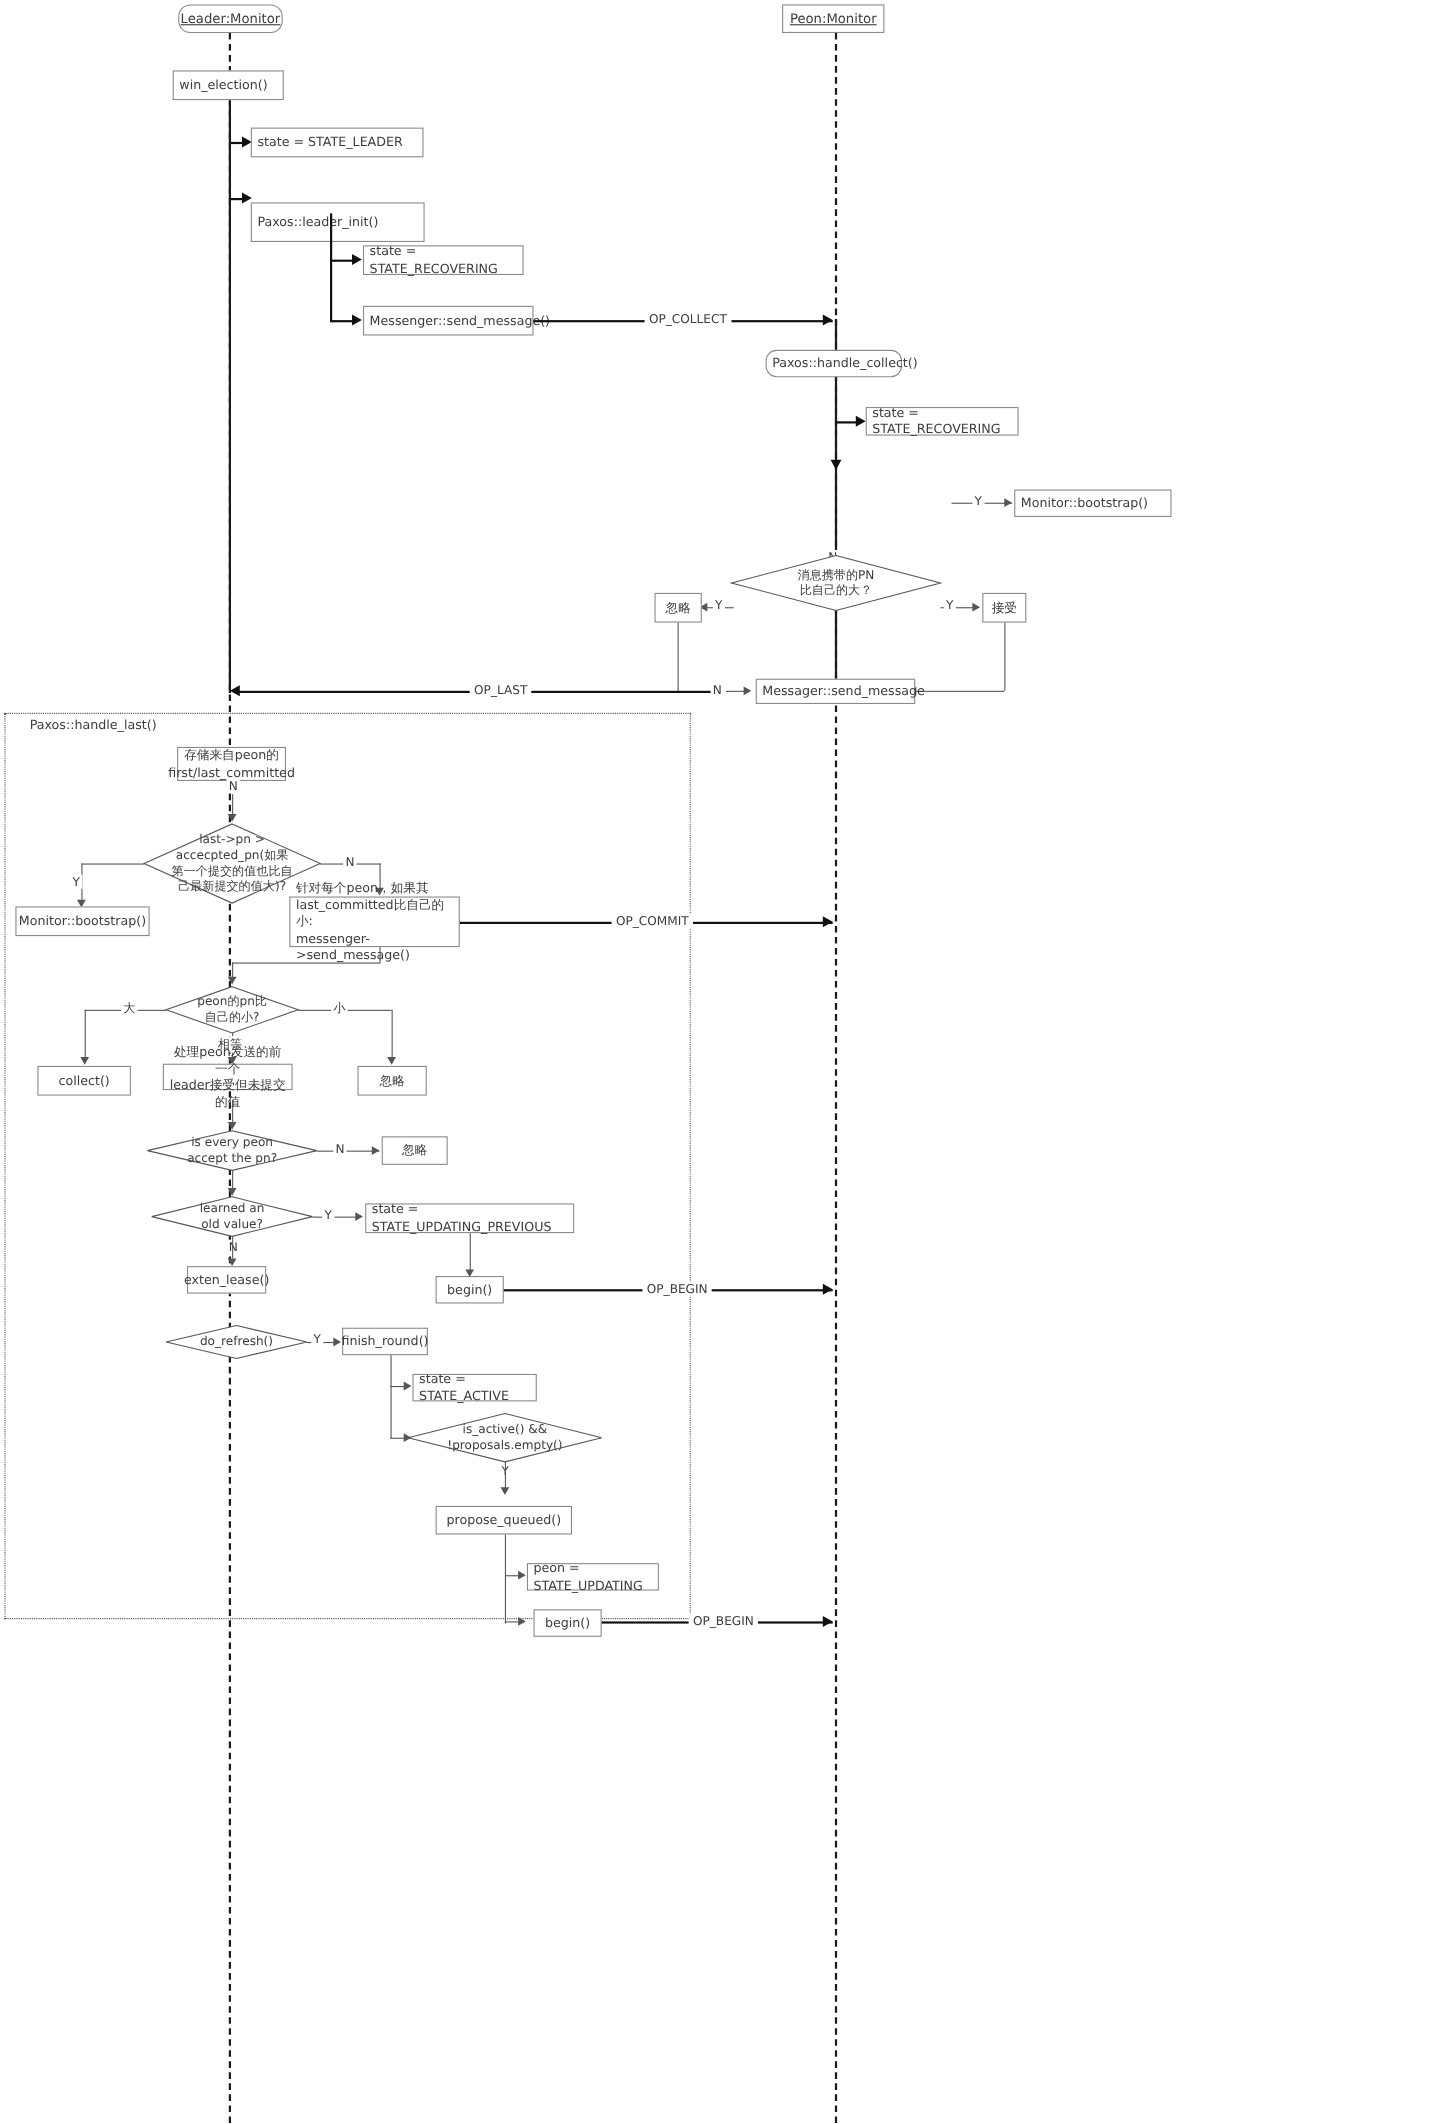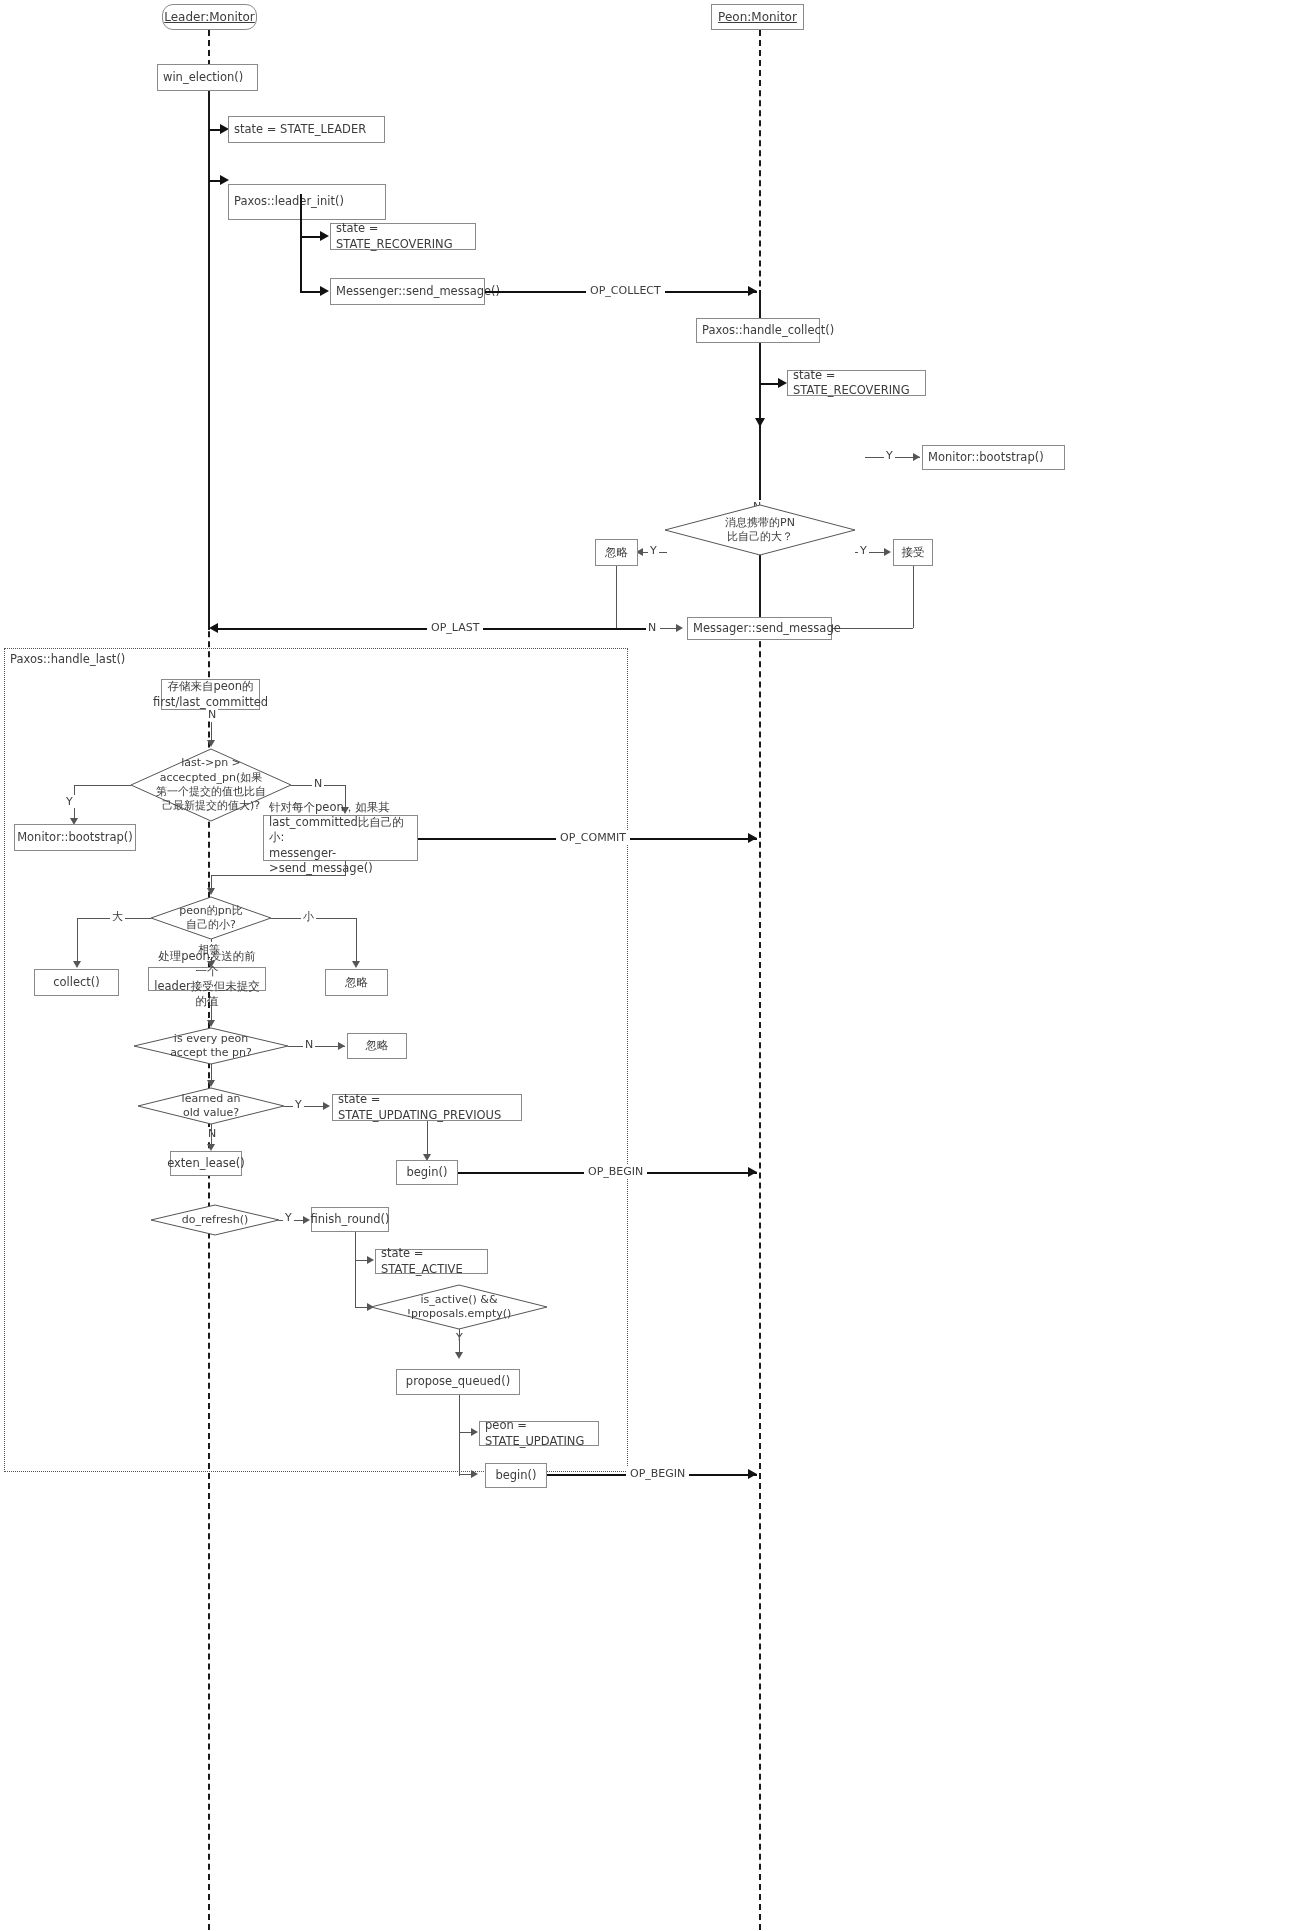--- a/index.html
+++ b/index.html
@@ -90,21 +90,21 @@
   <div class="h thick" style="left:300px;top:291px;width:22px;"></div>
   <div class="ar r" style="left:320px;top:286px;"></div>
   <div class="box" style="left:330px;top:278px;width:155px;height:27px;">
     <span>Messenger::send_message()</span>
   </div>
 
   <div class="h thick" style="left:485px;top:291px;width:272px;"></div>
   <div class="ar r" style="left:748px;top:286px;"></div>
   <div class="msglabel" style="left:586px;top:284px;">OP_COLLECT</div>
 
-  <div class="box" style="left:696px;top:318px;width:124px;height:25px;">
+  <div class="box" style="left:696px;top:318px;width:124px;height:25px;border-radius:10px;">
     <span>Paxos::handle_collect()</span>
   </div>
 
   <div class="h thick" style="left:760px;top:383px;width:20px;"></div>
   <div class="ar r" style="left:778px;top:378px;"></div>
   <div class="box" style="left:787px;top:370px;width:139px;height:26px;">
     <span>state = STATE_RECOVERING</span>
   </div>
 
   <div class="ar d" style="left:755px;top:418px;"></div>
@@ -150,21 +150,21 @@
   </div>
   <div class="edgelabel" style="left:646px;top:621px;">N</div>
   <div class="ar rs" style="left:676px;top:624px;"></div>
   <div class="h" style="left:660px;top:628px;width:18px;"></div>
 
   <div class="h thick" style="left:216px;top:628px;width:430px;"></div>
   <div class="ar l" style="left:209px;top:623px;"></div>
   <div class="msglabel" style="left:427px;top:621px;">OP_LAST</div>
 
   <div class="frame" style="left:4px;top:648px;width:624px;height:824px;"></div>
-  <div class="frame-label" style="left:8px;top:652px;">Paxos::handle_last()</div>
+  <div class="frame-label" style="left:25px;top:652px;">Paxos::handle_last()</div>
 
   <div class="box ctr" style="left:161px;top:679px;width:99px;height:31px;">
     <span>存储来自peon的
 first/last_committed</span>
   </div>
   <div class="edgelabel" style="left:206px;top:708px;">N</div>
   <div class="v" style="left:211px;top:722px;height:23px;"></div>
   <div class="ar ds" style="left:207px;top:740px;"></div>
 
   <div class="diamond" style="left:131px;top:749px;width:160px;height:72px;">

